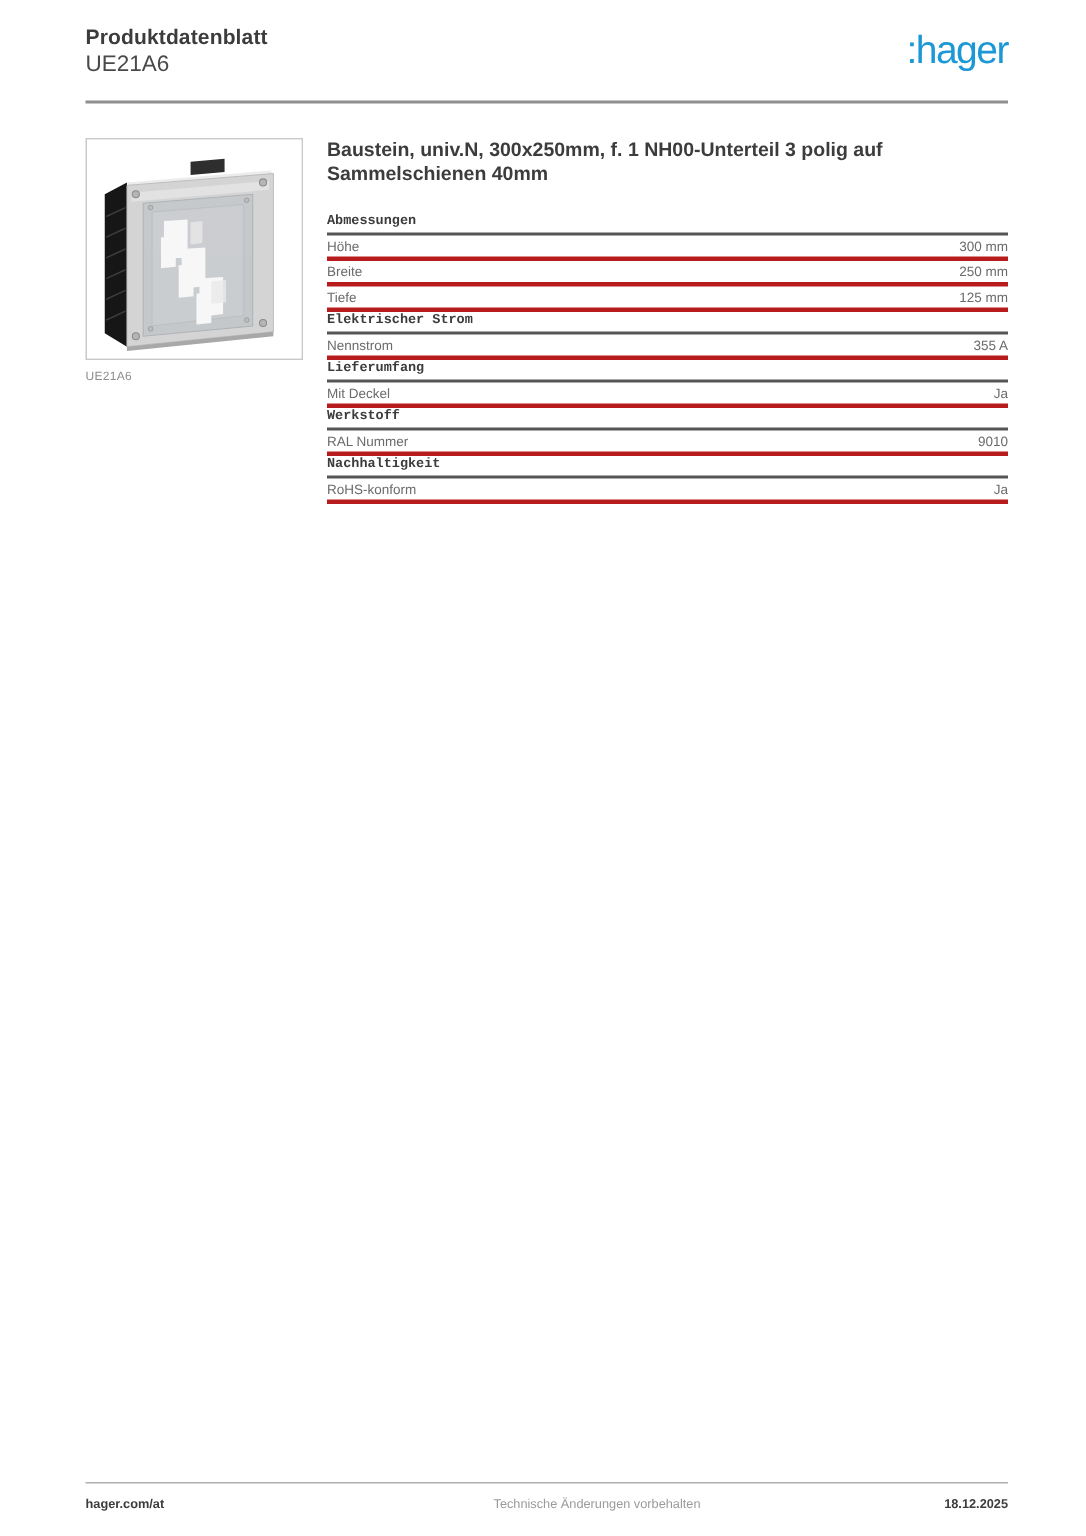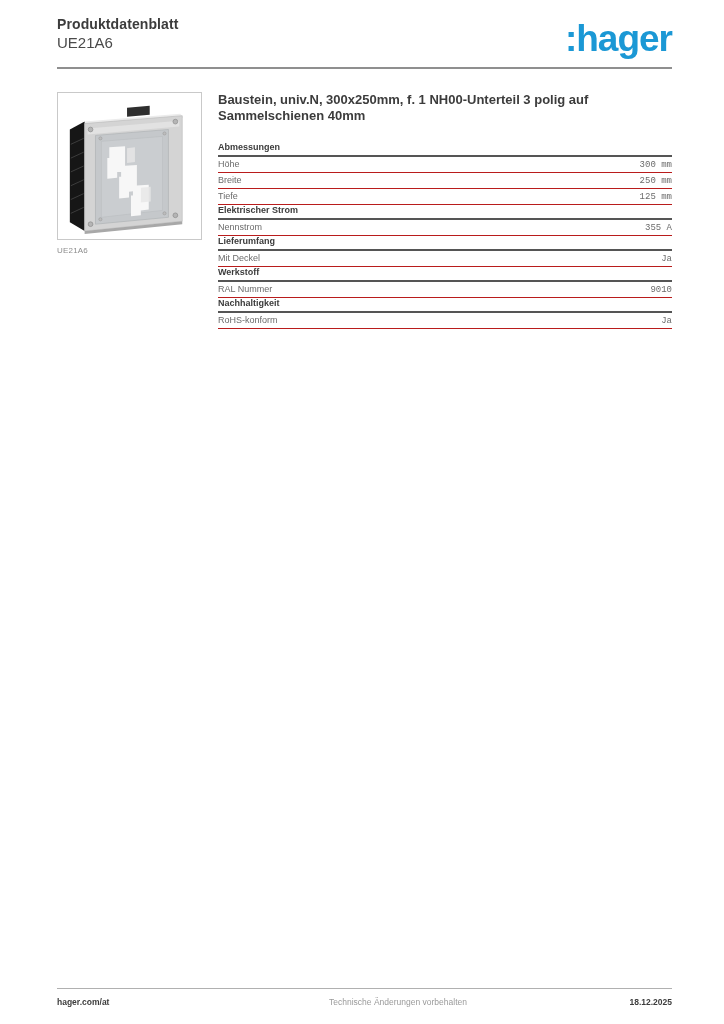--- a/index.html
+++ b/index.html
@@ -29,22 +29,22 @@
     font-size: 15px;
     font-weight: normal;
     color: #4a4a4a;
     line-height: 1.2;
     margin-top: 1px;
   }
   .logo {
     position: absolute;
     right: 0;
     top: 4px;
-    font-size: 37px;
-    font-weight: bold;
+    font-size: 26px;
+    font-weight: normal;
     letter-spacing: -1px;
     line-height: 1;
   }
   .header-rule {
     position: absolute;
     left: 57px;
     right: 52px;
     top: 67px;
     height: 2px;
     background: #8f8f8f;
@@ -91,33 +91,34 @@
     color: #3c3c3c;
   }
   .spec-sections { margin-top: 17px; }
   .spec-section + .spec-section { }
   .spec-section-title {
     font-size: 9px;
     font-weight: bold;
     color: #3c3c3c;
     padding-bottom: 3px;
     border-bottom: 2px solid #555555;
+    font-family: Liberation Mono, monospace;
   }
   .spec-row {
     display: flex;
     justify-content: space-between;
     align-items: baseline;
     font-size: 9px;
     color: #6b6b6b;
     padding: 2.5px 0 1.5px 0;
     line-height: 10px;
-    border-bottom: 1px solid #b91c1c;
+    border-bottom: 3px solid #b91c1c;
   }
   .spec-label { text-align: left; }
-  .spec-value { text-align: center; font-family: Liberation Mono, monospace; }
+  .spec-value { text-align: center; }
 
   
   .footer-rule {
     position: absolute;
     left: 57px;
     right: 52px;
     top: 988px;
     height: 1px;
     background: #b0b0b0;
   }

